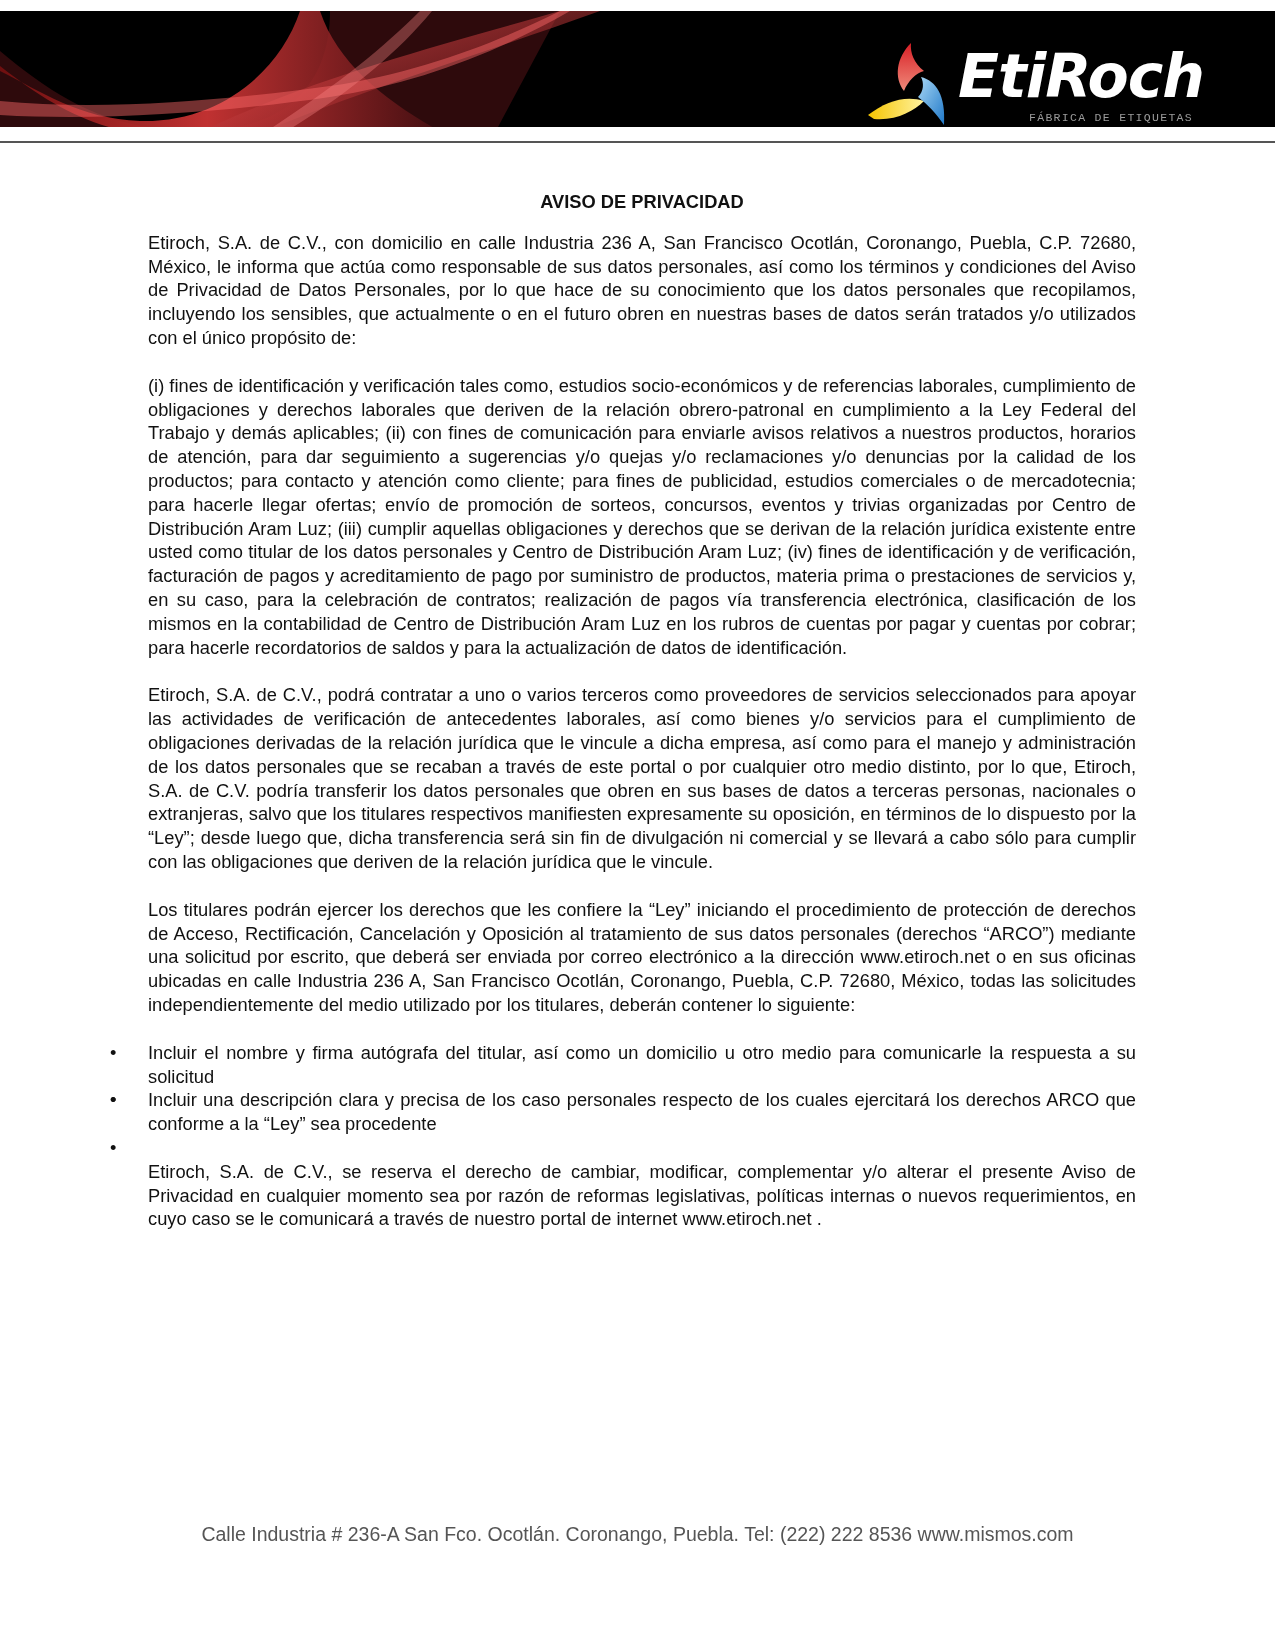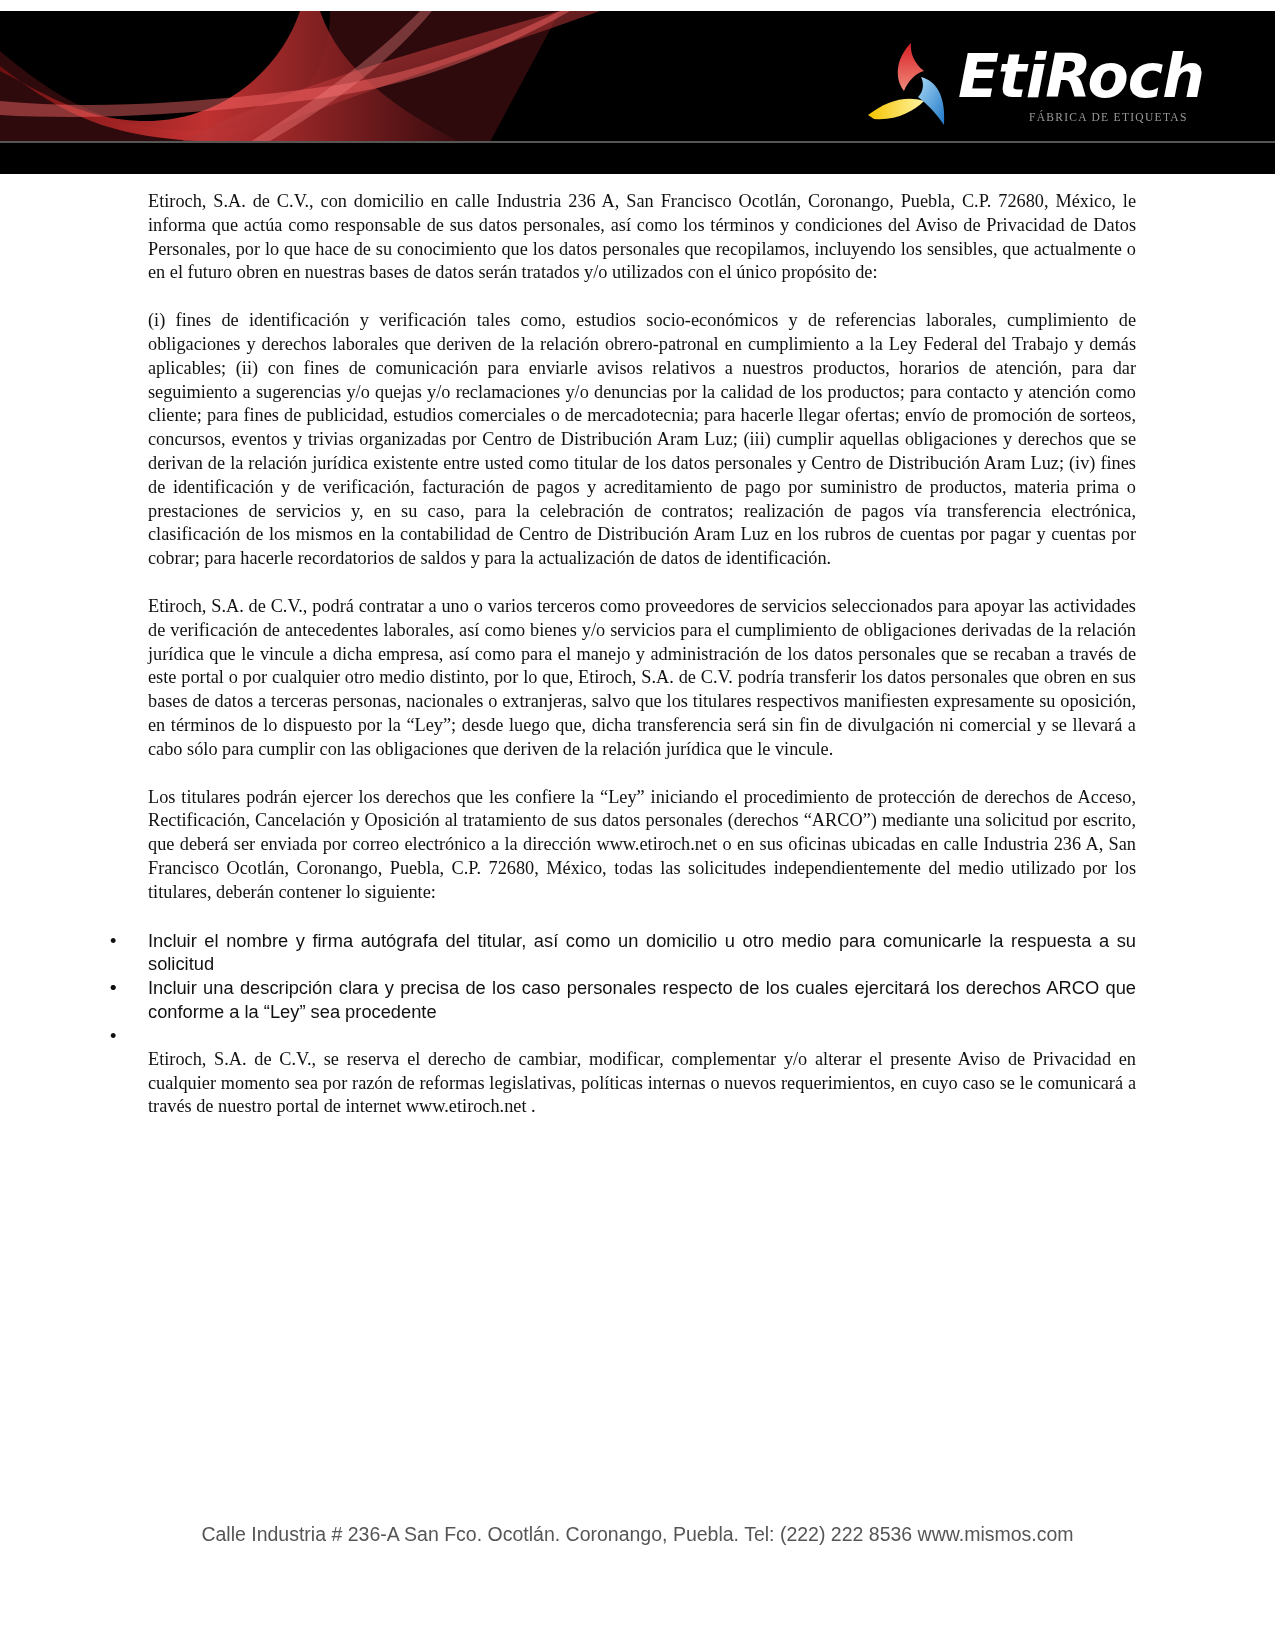--- a/index.html
+++ b/index.html
@@ -1,26 +1,26 @@
 <!DOCTYPE html>
 <html><head>
 <meta charset="utf-8">
 <style>
   html, body { margin: 0; padding: 0; background: #ffffff; }
   body { width: 1275px; height: 1650px; position: relative; overflow: hidden;
          font-family: "Liberation Sans", sans-serif; color: #111; }
-  .banner { position: absolute; left: 0; top: 11px; width: 1275px; height: 163px; background: #000; overflow: hidden; }
+  .banner { position: absolute; left: 0; top: 11px; width: 1275px; height: 116px; background: #000; overflow: hidden; }
   .banner svg { position: absolute; left: 0; top: 0; }
   .banner-rule { position: absolute; left: 0; top: 141px; width: 1275px; height: 2px; background: #555; }
   .logo { position: absolute; left: 866px; top: 22px; width: 340px; height: 110px; }
   .logo-word { position: absolute; left: 92px; top: 8px; font-family: "DejaVu Sans", sans-serif; font-style: italic; font-weight: bold; font-size: 60px; color: #fff; letter-spacing: -1px; line-height: 70px; }
-  .logo-tag { position: absolute; left: 163px; top: 78px; font-family: Liberation Serif, serif; font-size: 11.5px; color: #9a9a9a; letter-spacing: 1.3px; }
+  .logo-tag { position: absolute; left: 163px; top: 78px; font-family: Liberation Mono, monospace; font-size: 11.5px; color: #9a9a9a; letter-spacing: 1.3px; }
   .doc { position: absolute; left: 148px; top: 190px; width: 988px; font-size: 18.3px; line-height: 23.8px; }
   .title { text-align: center; font-weight: bold; font-size: 18.3px; margin: 0 0 17px 0; }
-  .para { text-align: justify; margin: 0 0 24px 0; font-family: Liberation Serif, serif; }
+  .para { text-align: justify; margin: 0 0 24px 0; }
   .bullets { list-style: none; margin: 0 0 24px -40px; padding: 0; }
   .bullets li { position: relative; padding-left: 40px; text-align: justify; }
   .bullets li .dot { position: absolute; left: 2px; top: 0; }
   .footer { position: absolute; left: 0; top: 1523px; width: 1275px; text-align: center; font-size: 19.5px; color: #555; }
   .footer span { margin: 0 0; }
 </style>
 </head>
 <body>
 
 <div class="banner">
@@ -62,20 +62,21 @@
       <path d="M2,82 C20,68 40,62 58,68 C48,78 30,88 8,86 Z" fill="url(#ly)"></path>
       <path d="M55,44 C70,48 80,62 78,92 C70,80 62,72 52,64 C58,58 58,50 55,44 Z" fill="url(#lb)"></path>
     </svg>
     <div class="logo-word">EtiRoch</div>
     <div class="logo-tag">FÁBRICA DE ETIQUETAS</div>
   </div>
 </div>
 <div class="banner-rule"></div>
 
 <div class="doc">
+  <div class="title">AVISO DE PRIVACIDAD</div>
   <p class="para">Etiroch, S.A. de C.V., con domicilio en calle Industria 236 A, San Francisco Ocotlán, Coronango, Puebla, C.P. 72680, México, le informa que actúa como responsable de sus datos personales, así como los términos y condiciones del Aviso de Privacidad de Datos Personales, por lo que hace de su conocimiento que los datos personales que recopilamos, incluyendo los sensibles, que actualmente o en el futuro obren en nuestras bases de datos serán tratados y/o utilizados con el único propósito de:</p>
   <p class="para">(i) fines de identificación y verificación tales como, estudios socio-económicos y de referencias laborales, cumplimiento de obligaciones y derechos laborales que deriven de la relación obrero-patronal en cumplimiento a la Ley Federal del Trabajo y demás aplicables; (ii) con fines de comunicación para enviarle avisos relativos a nuestros productos, horarios de atención, para dar seguimiento a sugerencias y/o quejas y/o reclamaciones y/o denuncias por la calidad de los productos; para contacto y atención como cliente; para fines de publicidad, estudios comerciales o de mercadotecnia; para hacerle llegar ofertas; envío de promoción de sorteos, concursos, eventos y trivias organizadas por Centro de Distribución Aram Luz; (iii) cumplir aquellas obligaciones y derechos que se derivan de la relación jurídica existente entre usted como titular de los datos personales y Centro de Distribución Aram Luz; (iv) fines de identificación y de verificación, facturación de pagos y acreditamiento de pago por suministro de productos, materia prima o prestaciones de servicios y, en su caso, para la celebración de contratos; realización de pagos vía transferencia electrónica, clasificación de los mismos en la contabilidad de Centro de Distribución Aram Luz en los rubros de cuentas por pagar y cuentas por cobrar; para hacerle recordatorios de saldos y para la actualización de datos de identificación.</p>
   <p class="para">Etiroch, S.A. de C.V., podrá contratar a uno o varios terceros como proveedores de servicios seleccionados para apoyar las actividades de verificación de antecedentes laborales, así como bienes y/o servicios para el cumplimiento de obligaciones derivadas de la relación jurídica que le vincule a dicha empresa, así como para el manejo y administración de los datos personales que se recaban a través de este portal o por cualquier otro medio distinto, por lo que, Etiroch, S.A. de C.V. podría transferir los datos personales que obren en sus bases de datos a terceras personas, nacionales o extranjeras, salvo que los titulares respectivos manifiesten expresamente su oposición, en términos de lo dispuesto por la “Ley”; desde luego que, dicha transferencia será sin fin de divulgación ni comercial y se llevará a cabo sólo para cumplir con las obligaciones que deriven de la relación jurídica que le vincule.</p>
   <p class="para">Los titulares podrán ejercer los derechos que les confiere la “Ley” iniciando el procedimiento de protección de derechos de Acceso, Rectificación, Cancelación y Oposición al tratamiento de sus datos personales (derechos “ARCO”) mediante una solicitud por escrito, que deberá ser enviada por correo electrónico a la dirección www.etiroch.net o en sus oficinas ubicadas en calle Industria 236 A, San Francisco Ocotlán, Coronango, Puebla, C.P. 72680, México, todas las solicitudes independientemente del medio utilizado por los titulares, deberán contener lo siguiente:</p>
   <ul class="bullets">
     <li><span class="dot">•</span><span>Incluir el nombre y firma autógrafa del titular, así como un domicilio u otro medio para comunicarle la respuesta a su solicitud</span></li>
     <li><span class="dot">•</span></li>
     <li><span class="dot">•</span><span>Incluir una descripción clara y precisa de los caso personales respecto de los cuales ejercitará los derechos ARCO que conforme a la “Ley” sea procedente</span></li>
     <li><span class="dot">•</span></li>
   </ul>

